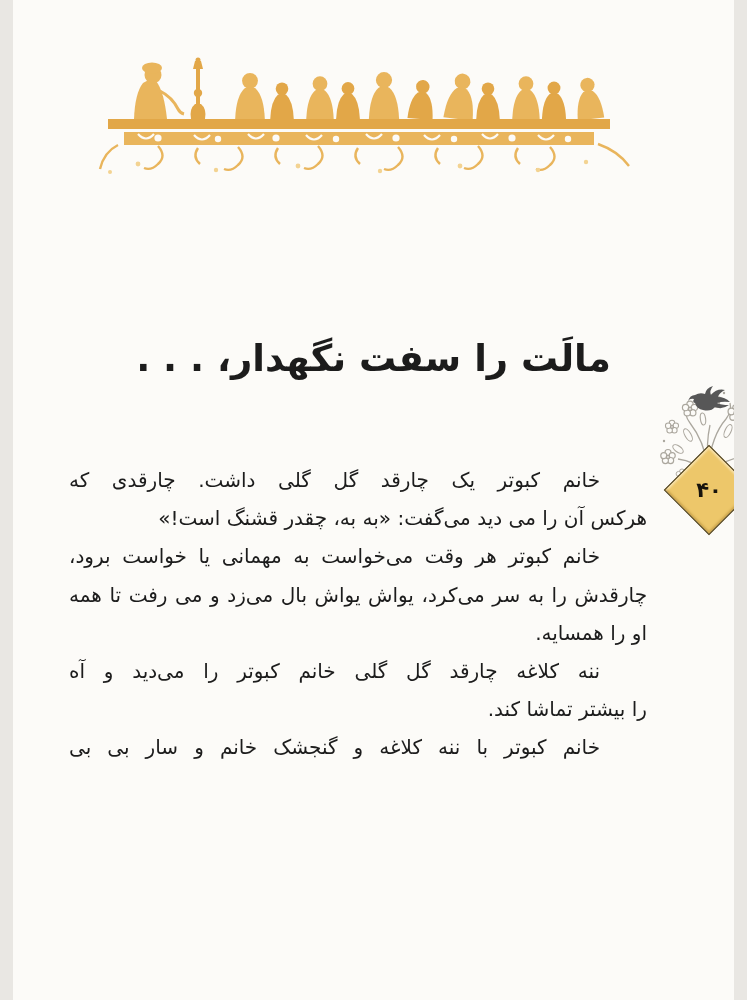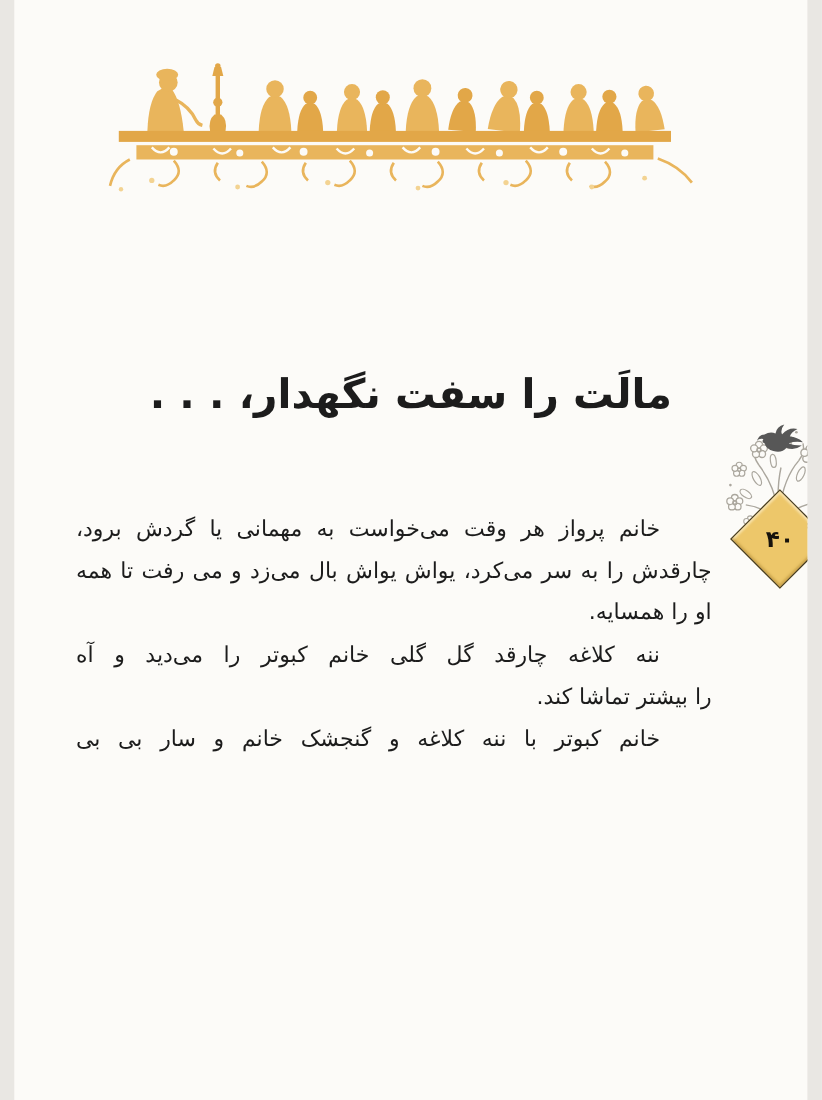--- a/index.html
+++ b/index.html
@@ -187,21 +187,25 @@
   <svg class="bird" viewBox="0 0 44 31" aria-hidden="true">
     <path fill="var(--bird-gray,#575757)" d="M6 14 Q2 13 0 16 Q2 10 7 10 Q12 7 17 9 Q18 3 25 1 Q21 6 23 10 Q29 3 37 5 Q31 8 30 12 Q37 12 42 17 Q34 16 29 18 Q33 20 41 20 Q34 25 27 22 Q23 27 15 25 Q9 24 7 18 Q4 17 6 14 Z"></path>
   </svg>
 
   <div class="diamond">
     <span class="num">۴۰</span>
   </div>
 
   <div class="story" dir="rtl" lang="fa">
       <div class="para">
-        <div class="line full indent">خانم پرواز هر وقت می‌خواست به مهمانی یا گردش برود،</div>
+        <div class="line full indent">خانم کبوتر یک چارقد گل گلی داشت. چارقدی که</div>
+        <div class="line">هرکس آن را می دید می‌گفت: «به به، چقدر قشنگ است!»</div>
+      </div>
+      <div class="para">
+        <div class="line full indent">خانم کبوتر هر وقت می‌خواست به مهمانی یا خواست برود،</div>
         <div class="line full">چارقدش را به سر می‌کرد، یواش یواش بال می‌زد و می رفت تا همه</div>
         <div class="line">او را همسایه.</div>
       </div>
       <div class="para">
         <div class="line full indent">ننه کلاغه چارقد گل گلی خانم کبوتر را می‌دید و آه</div>
         <div class="line">را بیشتر تماشا کند.</div>
       </div>
       <div class="para">
         <div class="line full indent">خانم کبوتر با ننه کلاغه و گنجشک خانم و سار بی بی</div>
       </div>

